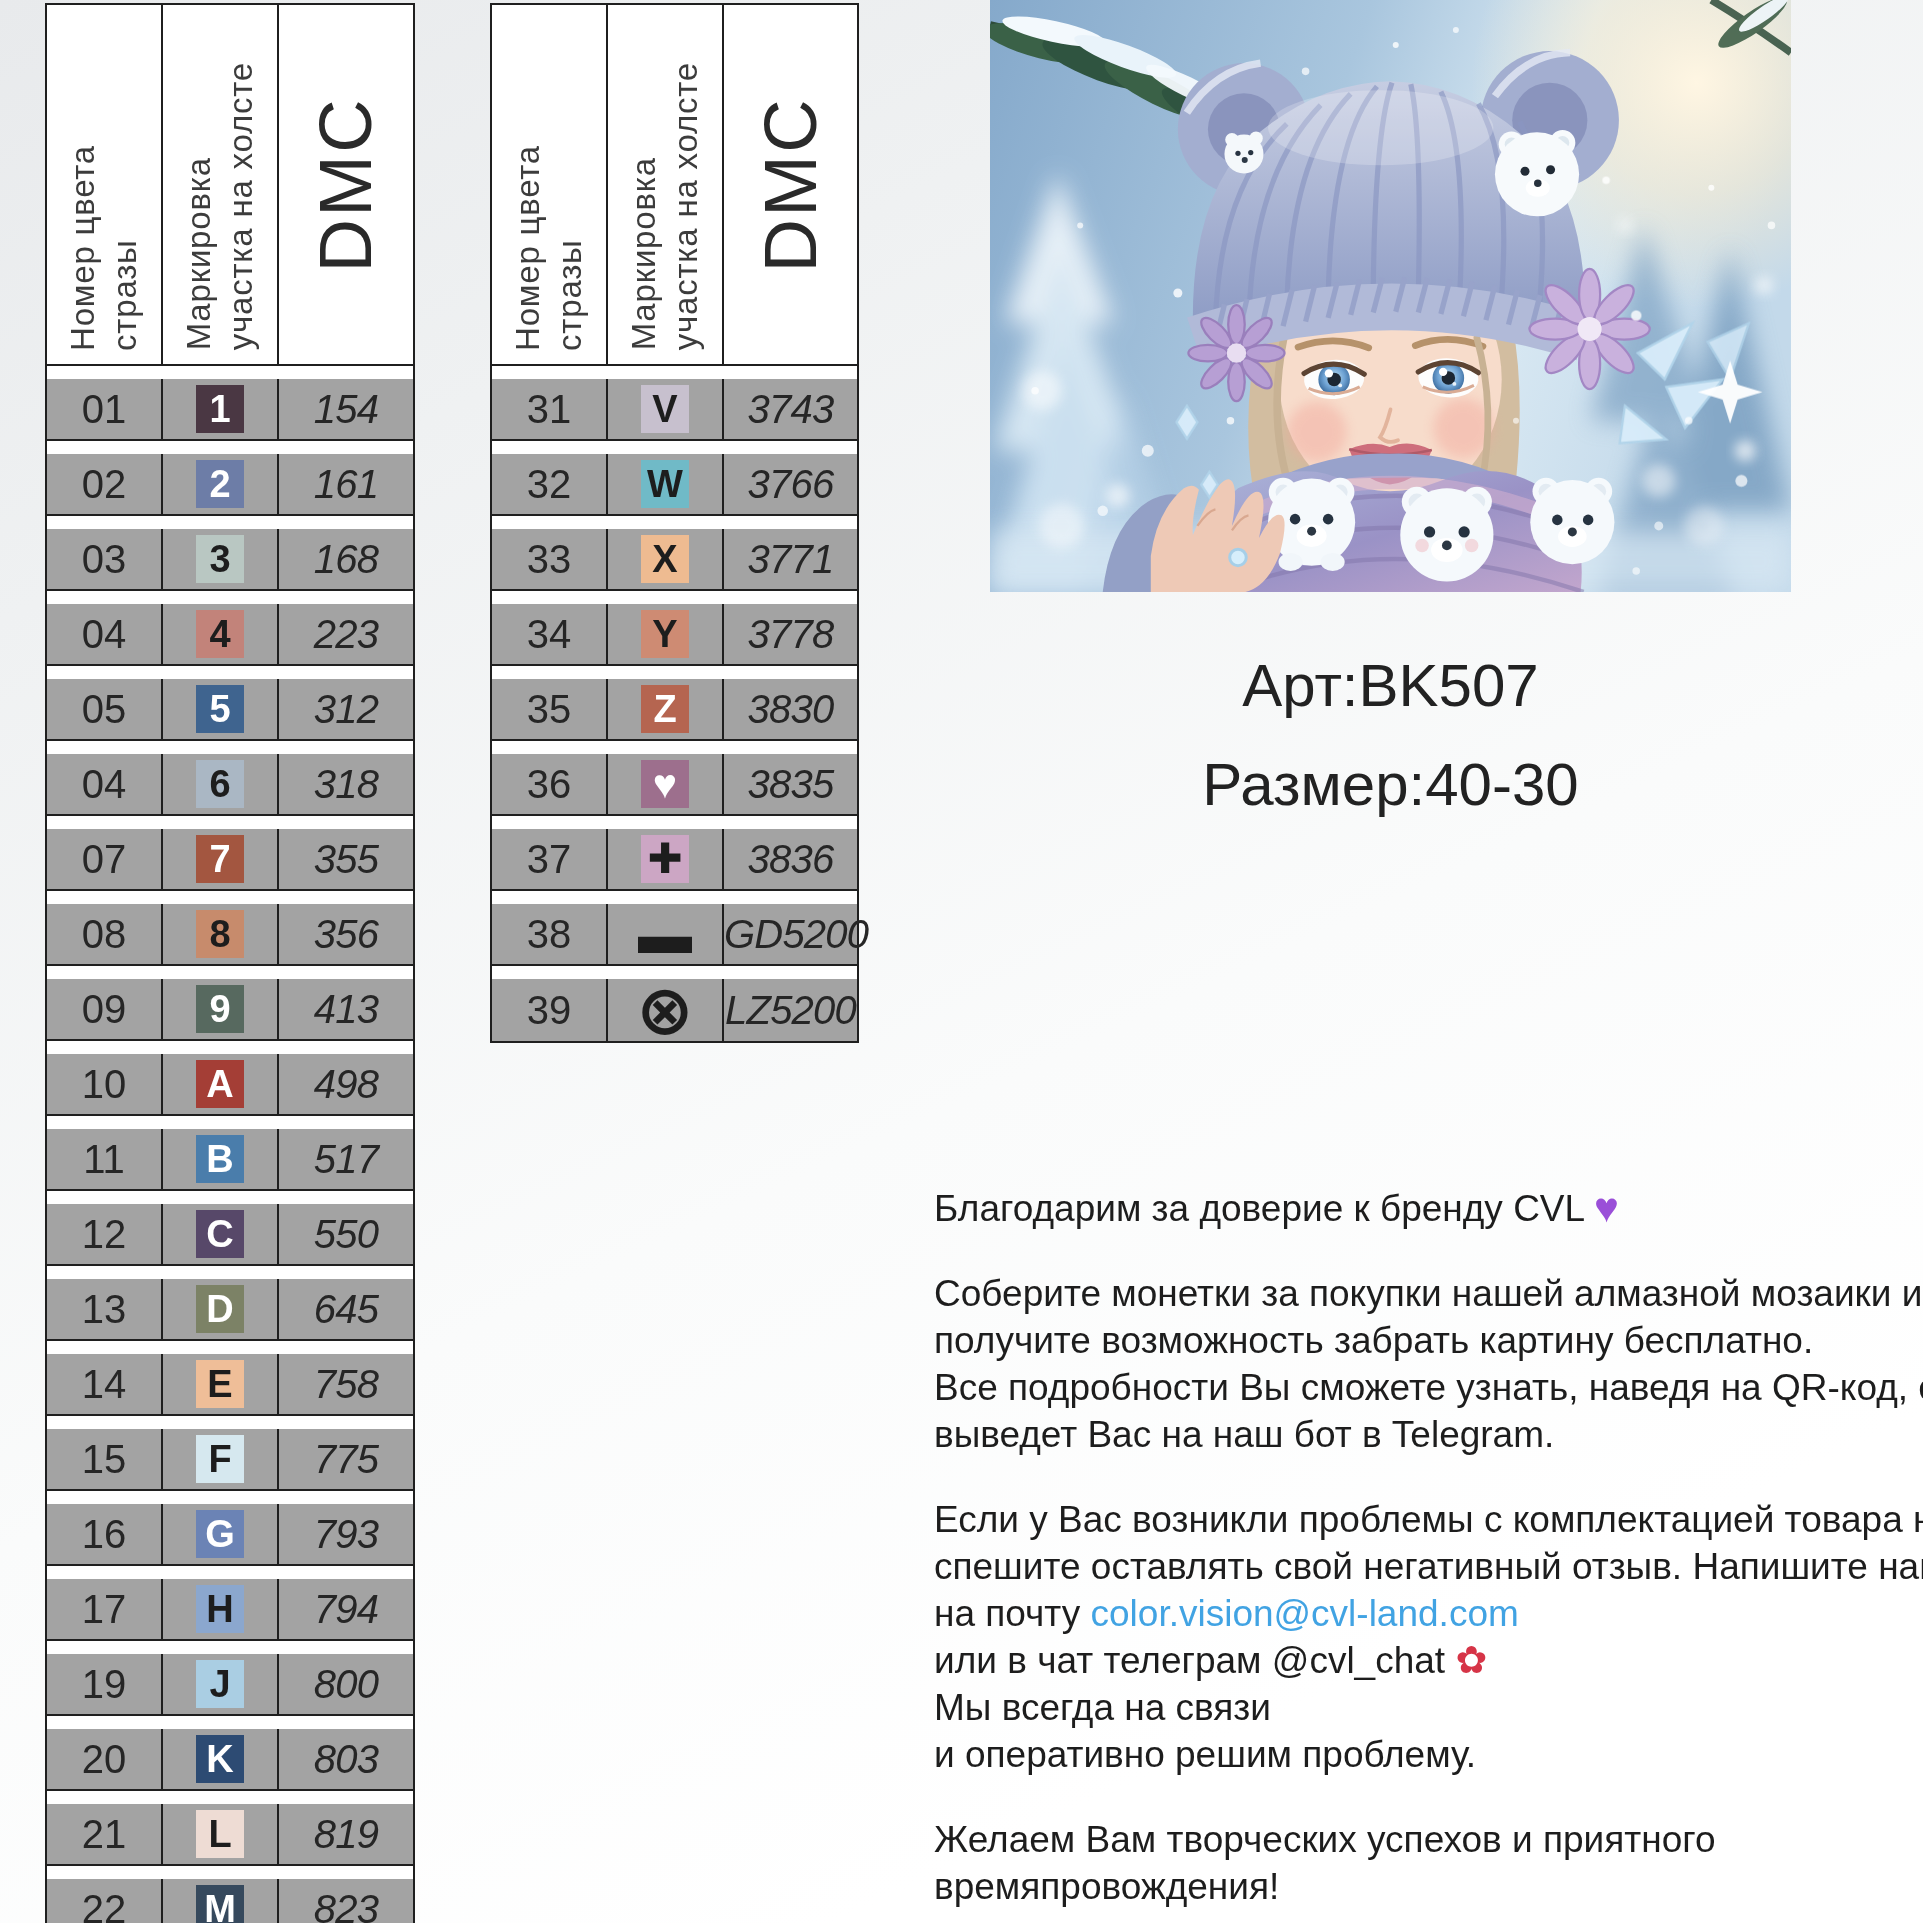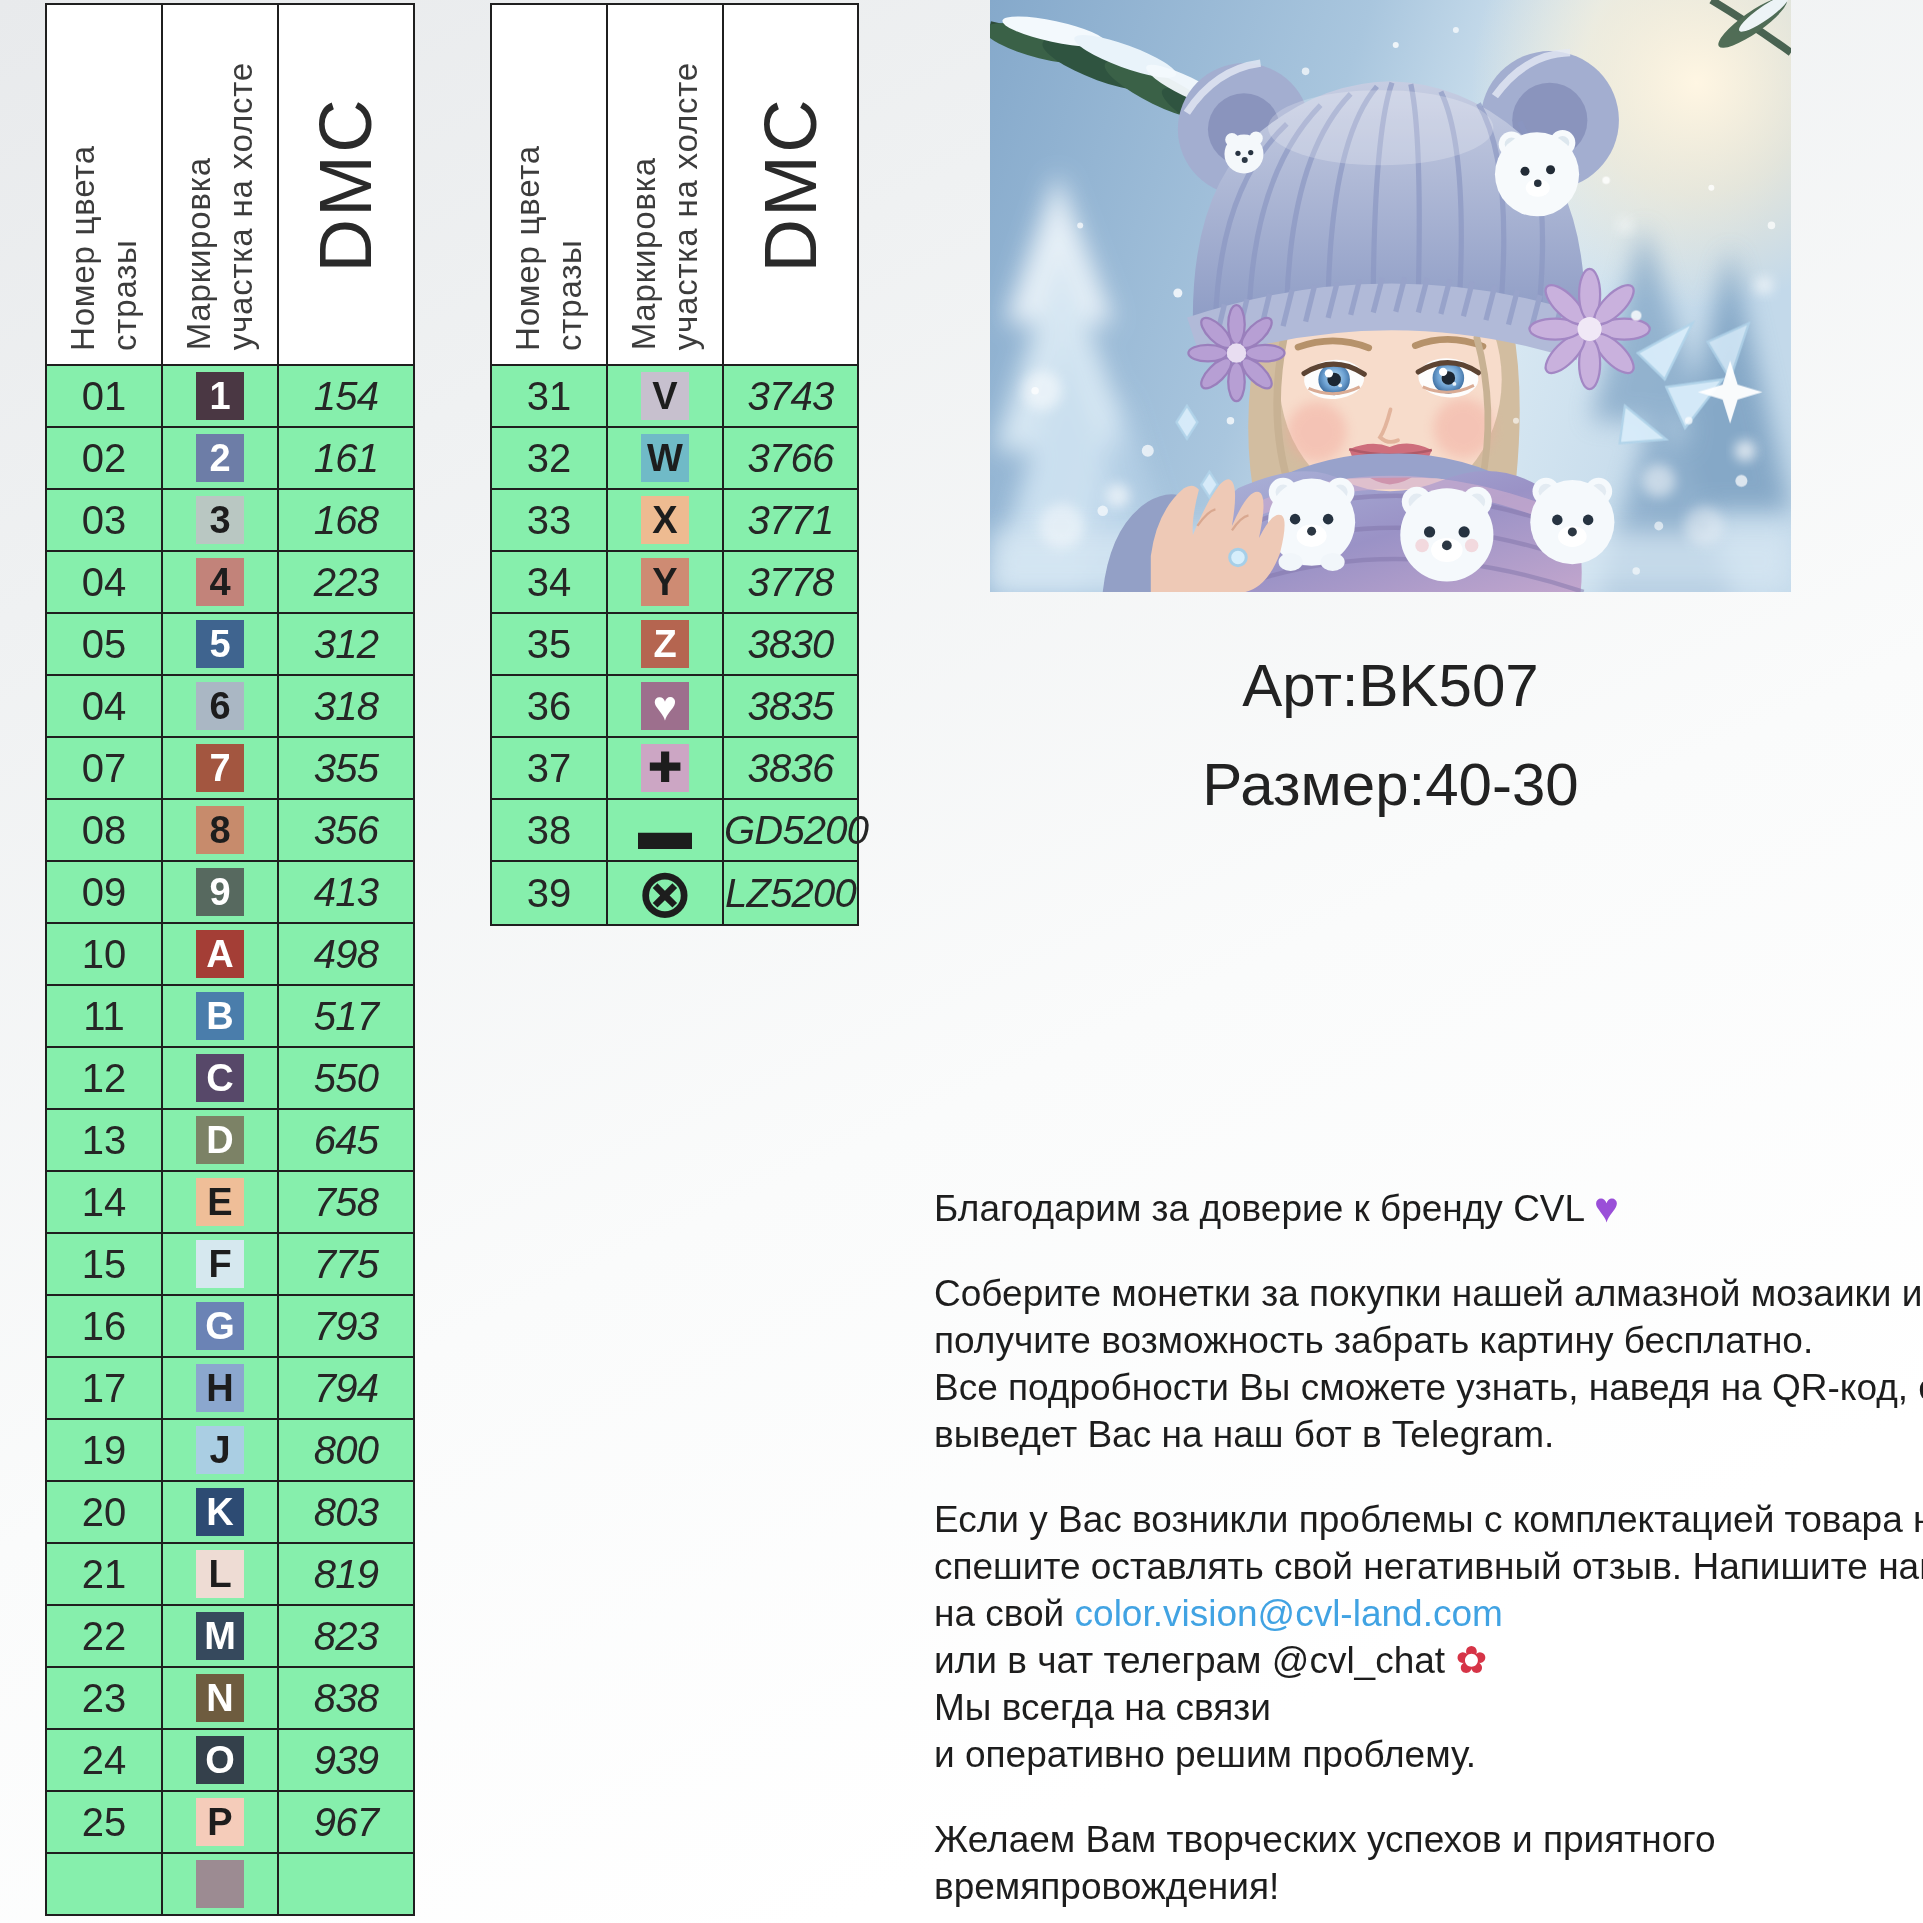--- a/index.html
+++ b/index.html
@@ -11,21 +11,21 @@
   
   .tablebox{position:absolute;top:3px;background:#fff;border:2.3px solid #1f1f1f;}
   #table-left{left:45px;width:366px;}
   #table-right{left:490px;width:365px;}
   .thead{display:grid;grid-template-columns:116px 116px 1fr;height:361px;border-bottom:2.3px solid #1f1f1f;box-sizing:border-box;}
   .hcell{display:flex;justify-content:center;align-items:flex-end;padding-bottom:13.5px;box-sizing:border-box;background:#fff;}
   .hcell:not(:last-child){border-right:2.3px solid #1f1f1f;}
   .hcell.dmch{align-items:center;padding-bottom:0;}
   .vtext{writing-mode:vertical-rl;transform:rotate(180deg);font-size:33px;line-height:1.26;color:#3c3c3c;letter-spacing:0.8px;}
   .dmch .vtext{font-size:74px;line-height:1;color:#2a2a2a;letter-spacing:2.3px;}
-  .trow{display:grid;grid-template-columns:116px 116px 1fr;height:62px;border-bottom:2.3px solid #1f1f1f;box-sizing:border-box;background:#86efac;}
+  .trow{display:grid;grid-template-columns:116px 116px 1fr;height:62px;border-bottom:2.3px solid #1f1f1f;box-sizing:border-box;background:#a3a3a3;margin-top:13px;}
   #table-right .trow:last-child{border-bottom:none;}
   .trow.partial{border-bottom:none;height:60px;}
   .tcell{display:flex;align-items:center;justify-content:center;font-size:40px;color:#262626;box-sizing:border-box;overflow:visible;}
   .tcell:not(:last-child){border-right:2.3px solid #1f1f1f;}
   .tcell.dmcv{letter-spacing:-0.8px;font-style:italic;}
   .sq{width:48px;height:48px;display:flex;align-items:center;justify-content:center;font-weight:bold;font-size:38px;line-height:1;}
   
   .photo{position:absolute;left:990px;top:0;width:801px;height:592px;display:block;}
   .artblock{position:absolute;left:990px;top:636px;width:801px;text-align:center;font-size:60px;line-height:99px;color:#222;}
   
@@ -661,21 +661,21 @@
   <p>
 
   <span style="display:block">Соберите монетки за покупки нашей алмазной мозаики и</span>
       <span style="display:block">получите возможность забрать картину бесплатно.</span>
       <span style="display:block">Все подробности Вы сможете узнать, наведя на QR-код, он</span>
       <span style="display:block">выведет Вас на наш бот в Telegram.</span>
     </p>
   <p>
     <span style="display:block">Если у Вас возникли проблемы с комплектацией товара не</span>
     <span style="display:block">спешите оставлять свой негативный отзыв. Напишите нам</span>
-    <span style="display:block"><span>на свой </span><a href="#" style="color: rgb(65, 163, 227);">color.vision@cvl-land.com</a></span>
+    <span style="display:block"><span>на почту </span><a href="#" style="color: rgb(65, 163, 227);">color.vision@cvl-land.com</a></span>
     <span style="display:block"><span>или в чат телеграм @cvl_chat </span><span class="rose" style="color: rgb(214, 52, 71);">✿</span></span>
     <span style="display:block">Мы всегда на связи</span>
     <span style="display:block">и оперативно решим проблему.</span>
   </p>
   <p>
 
   <span style="display:block">Желаем Вам творческих успехов и приятного</span>
       <span style="display:block">времяпровождения!</span>
     </p>
 </div>

